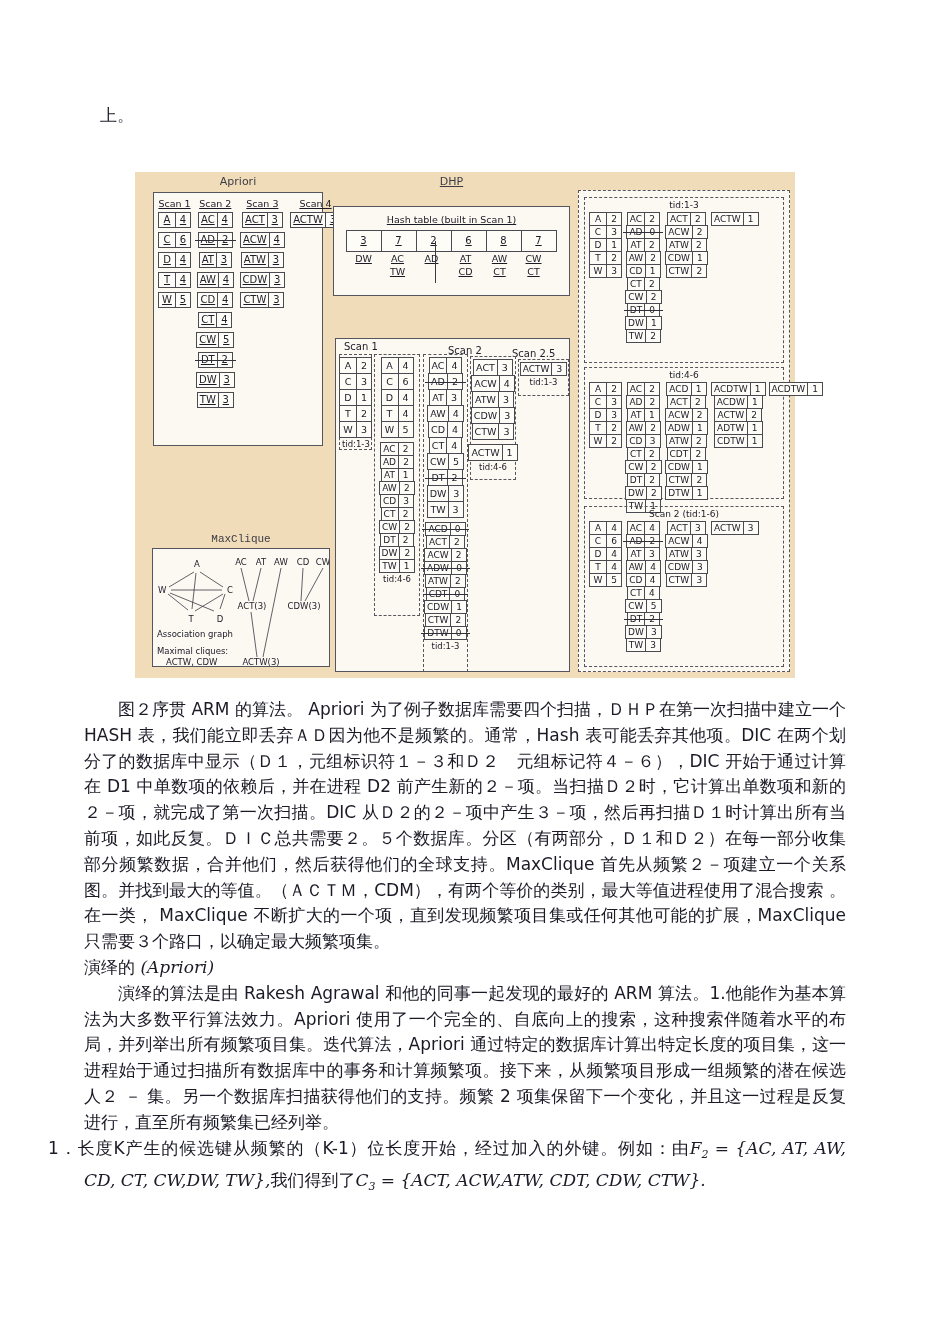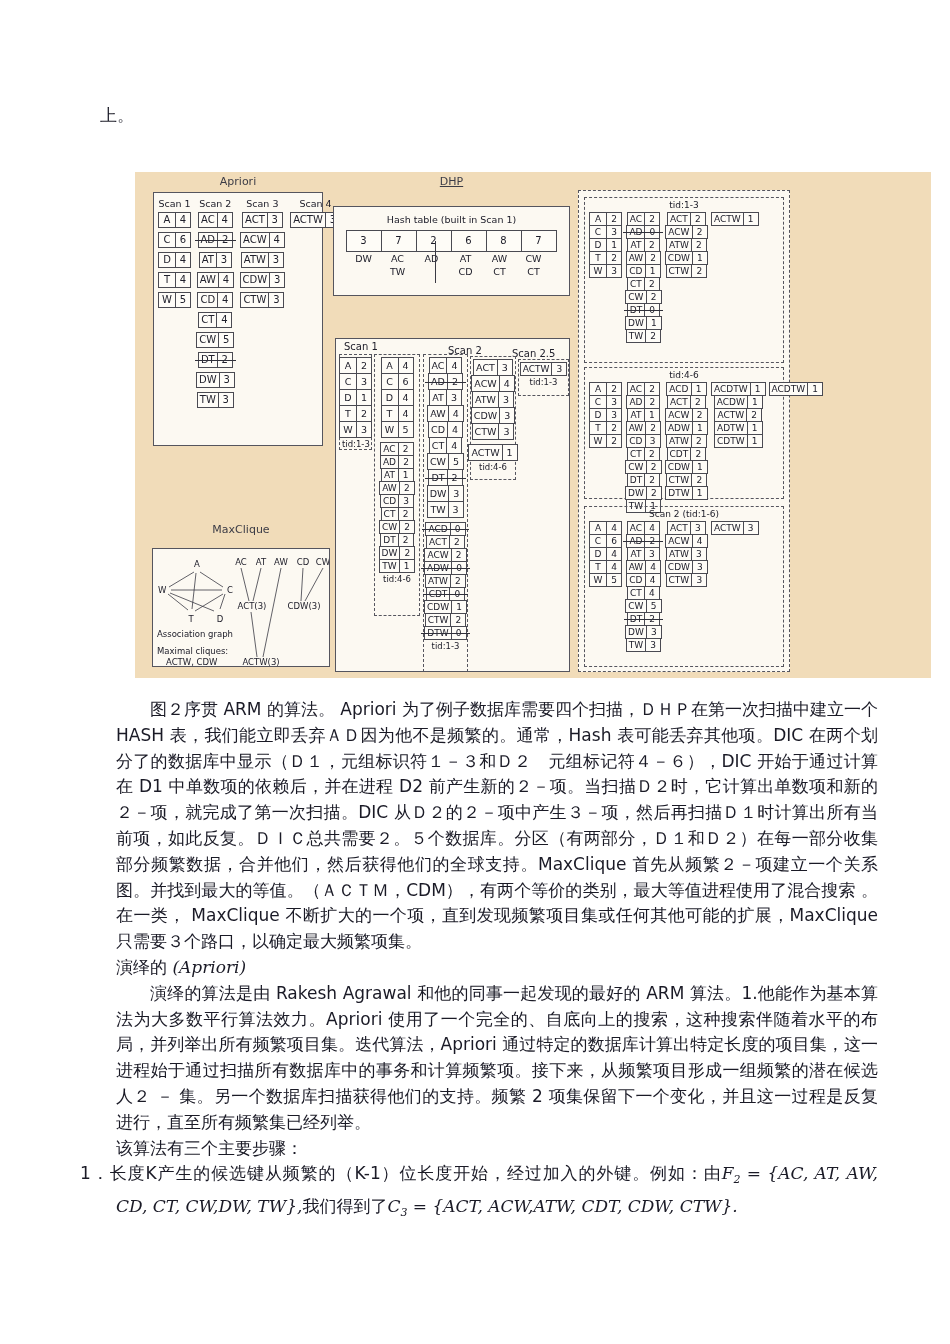--- a/index.html
+++ b/index.html
@@ -3,23 +3,23 @@
 <meta charset="utf-8">
 <style>
   html,body { margin:0; padding:0; }
   body {
     width:950px; height:1344px; background:#ffffff; position:relative;
     font-family:"DejaVu Sans","Liberation Sans",sans-serif; color:#1a1a26;
   }
   .top-text { position:absolute; left:100px; top:104px; font-size:17px; }
 
   
-  .figure { position:absolute; left:135px; top:172px; width:796px; height:506px; background:#f1dcb9; }
+  .figure { position:absolute; left:135px; top:172px; width:660px; height:506px; background:#f1dcb9; }
   .sec-title { position:absolute; font-size:11px; color:#3c3c46; text-align:center; }
-  .wbox { position:absolute; background:#fcf9f2; border:1px solid #55555e; box-sizing:border-box; }
+  .wbox { position:absolute; background:#fcf9f2; border:1px solid #55555e; box-sizing:border-box;text-decoration:underline; }
   .dashedbox { position:absolute; border:1px dashed #55555e; box-sizing:border-box; padding:2px 2px; }
 
   
   .itable { display:flex; flex-direction:column; align-items:center; }
   .itable .row { display:flex; position:relative; }
   .itable .lbl, .itable .cnt {
     border:1px solid #4a4a52; background:#fefcf7; font-size:9px; line-height:11px;
     padding:0 2px; text-align:center; color:#20202c; white-space:nowrap;
   }
   .itable .lbl { min-width:12px; }
@@ -59,42 +59,42 @@
   .pt-label { text-align:center; font-size:9px; margin-top:2px; color:#20202c; }
   .pt-tables { display:flex; align-items:flex-start; gap:3px; padding:2px 4px 4px; }
 
   
   .mc-box { left:17px; top:376px; width:178px; height:119px; }
   .mc-box svg { display:block; }
   .mc-box text { font-size:8.5px; fill:#20202c; font-family:"DejaVu Sans","Liberation Sans",sans-serif; }
   .mc-box line { stroke:#3a3a44; stroke-width:0.8; }
 
   
-  .body-text { position:absolute; left:116px; top:697px; width:762px;
+  .body-text { position:absolute; left:84px; top:697px; width:762px;
                font-size:17px; line-height:25.8px; text-align:justify; }
   .body-text p { margin:0; }
   p.indent { text-indent:2em; }
   .ser-i { font-family:"DejaVu Serif","Liberation Serif",serif; font-style:italic; }
   .list-item { margin-left:36px; text-indent:-36px; }
   sub { font-size:11px; }
 </style>
 </head>
 <body>
 
 <div>
 
   <div class="top-text">上。</div>
 
   <div class="figure">
 
     <div class="sec-title" style="left:18px;top:3px;width:170px;">Apriori</div>
     <div class="sec-title" style="left:198px;top:3px;width:237px;text-decoration:underline;">DHP</div>
     <div class="sec-title" style="left:443px;top:3px;width:212px;margin-top:48px;">Partition</div>
     <div class="sec-title" style="left:200px;top:148px;width:235px;margin-top:20px;">DIC</div>
-    <div class="sec-title" style="left:17px;top:351px;width:178px;">MaxClique</div>
+    <div class="sec-title" style="left:17px;top:361px;width:178px;font-family:Liberation Mono, monospace;">MaxClique</div>
 
     <div class="wbox apriori-box">
       <div class="ap-col">
         <div class="scan-label">Scan 1</div>
         <div class="itable ap">
             <div class="row">
               <span class="lbl">A</span>
               <span class="cnt">4</span>
             </div>
             <div class="row">
@@ -829,17 +829,16 @@
         <text x="4" y="105" text-anchor="start">Maximal cliques:</text>
         <text x="13" y="116" text-anchor="start">ACTW, CDW</text>
       </svg>
     </div>
   </div>
 
   <div class="body-text">
     <p class="indent">图２序贯 ARM 的算法。 Apriori 为了例子数据库需要四个扫描，ＤＨＰ在第一次扫描中建立一个 HASH 表，我们能立即丢弃ＡＤ因为他不是频繁的。通常，Hash 表可能丢弃其他项。DIC 在两个划分了的数据库中显示（Ｄ１，元组标识符１－３和Ｄ２　元组标记符４－６），DIC 开始于通过计算在 D1 中单数项的依赖后，并在进程 D2 前产生新的２－项。当扫描Ｄ２时，它计算出单数项和新的２－项，就完成了第一次扫描。DIC 从Ｄ２的２－项中产生３－项，然后再扫描Ｄ１时计算出所有当前项，如此反复。ＤＩＣ总共需要２。５个数据库。分区（有两部分，Ｄ１和Ｄ２）在每一部分收集部分频繁数据，合并他们，然后获得他们的全球支持。MaxClique 首先从频繁２－项建立一个关系图。并找到最大的等值。（ＡＣＴＭ，CDM），有两个等价的类别，最大等值进程使用了混合搜索 。在一类， MaxClique 不断扩大的一个项，直到发现频繁项目集或任何其他可能的扩展，MaxClique 只需要３个路口，以确定最大频繁项集。</p>
     <p><span>演绎的 </span><span class="ser-i">(Apriori)</span></p>
     <p class="indent">演绎的算法是由 Rakesh Agrawal 和他的同事一起发现的最好的 ARM 算法。1.他能作为基本算法为大多数平行算法效力。Apriori 使用了一个完全的、自底向上的搜索，这种搜索伴随着水平的布局，并列举出所有频繁项目集。迭代算法，Apriori 通过特定的数据库计算出特定长度的项目集，这一进程始于通过扫描所有数据库中的事务和计算频繁项。接下来，从频繁项目形成一组频繁的潜在候选人２ － 集。另一个数据库扫描获得他们的支持。频繁 2 项集保留下一个变化，并且这一过程是反复进行，直至所有频繁集已经列举。</p>
-    <p>该算法有三个主要步骤：</p>
     <p class="list-item"><span>1．</span><span>长度K产生的候选键从频繁的（K-1）位长度开始，经过加入的外键。例如：由</span><span class="ser-i">F</span><sub class="ser-i">2</sub><span class="ser-i"> = </span><span class="ser-i">{AC, AT, AW, CD, CT, CW,DW, TW},</span><span>我们得到了</span><span class="ser-i">C</span><sub class="ser-i">3</sub><span class="ser-i"> = </span><span class="ser-i">{ACT, ACW,ATW, CDT, CDW, CTW}.</span></p>
   </div>
 
 </div>
 
 </body></html>

